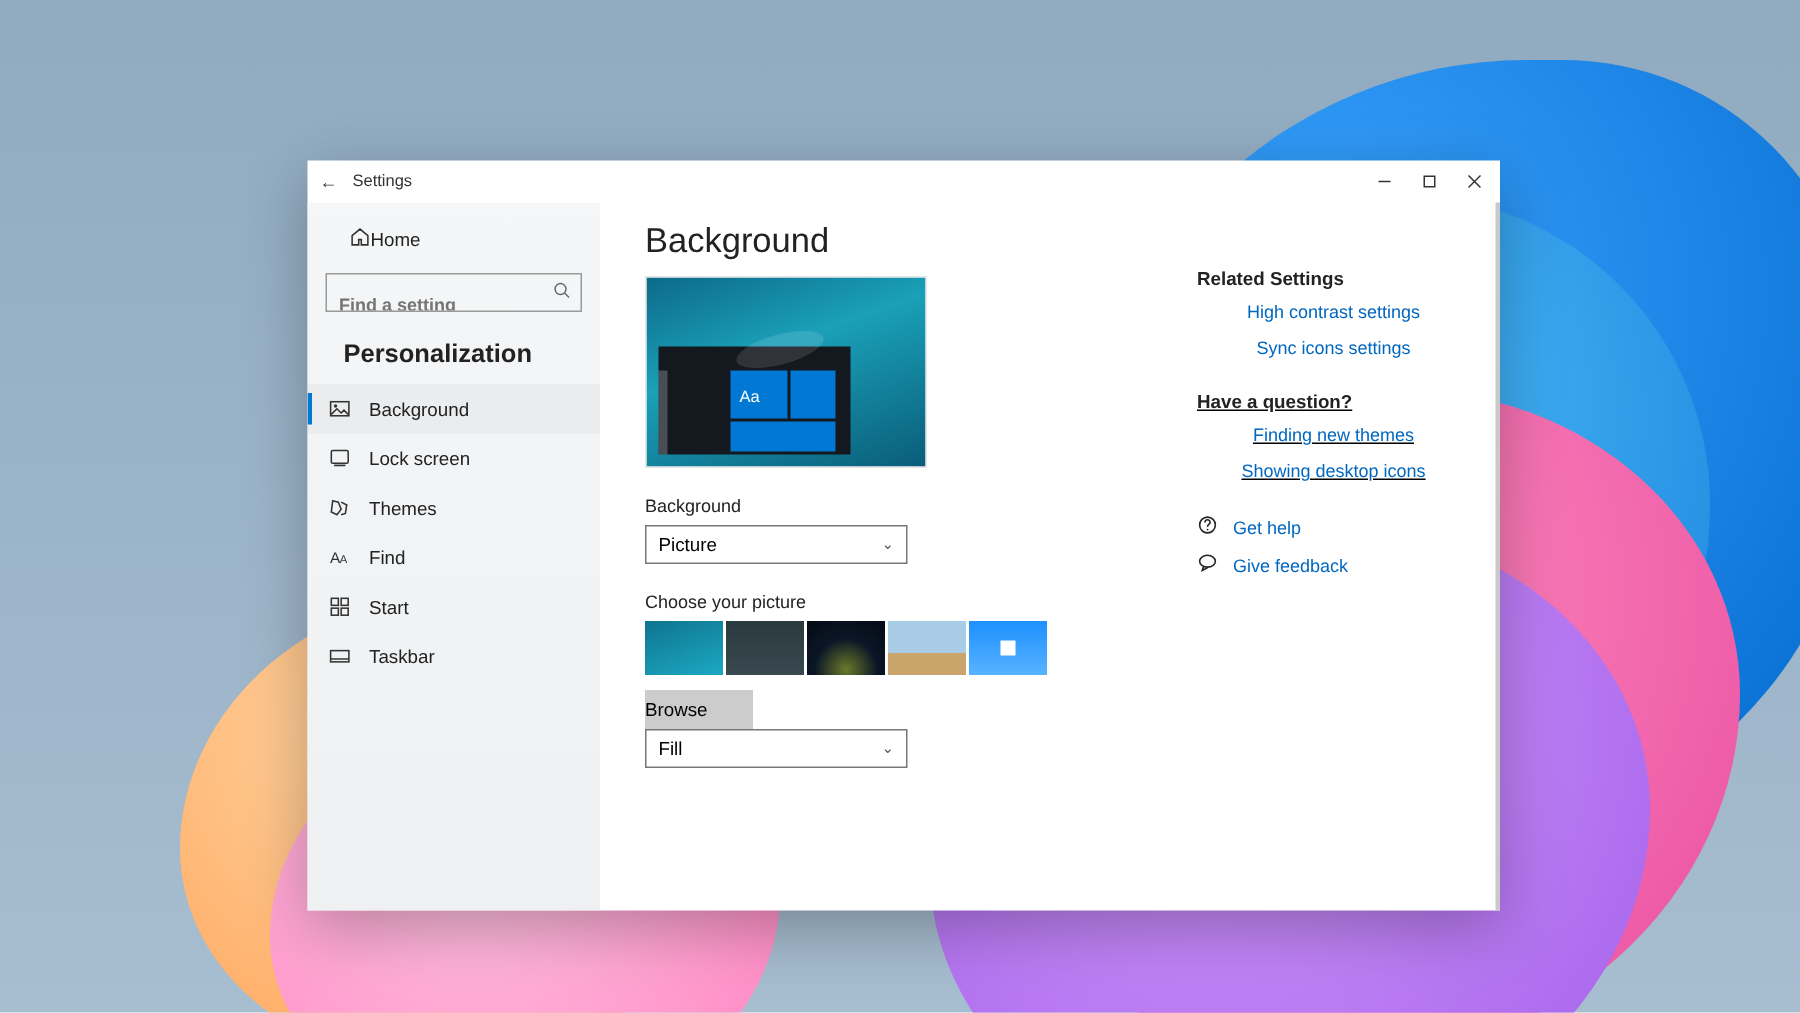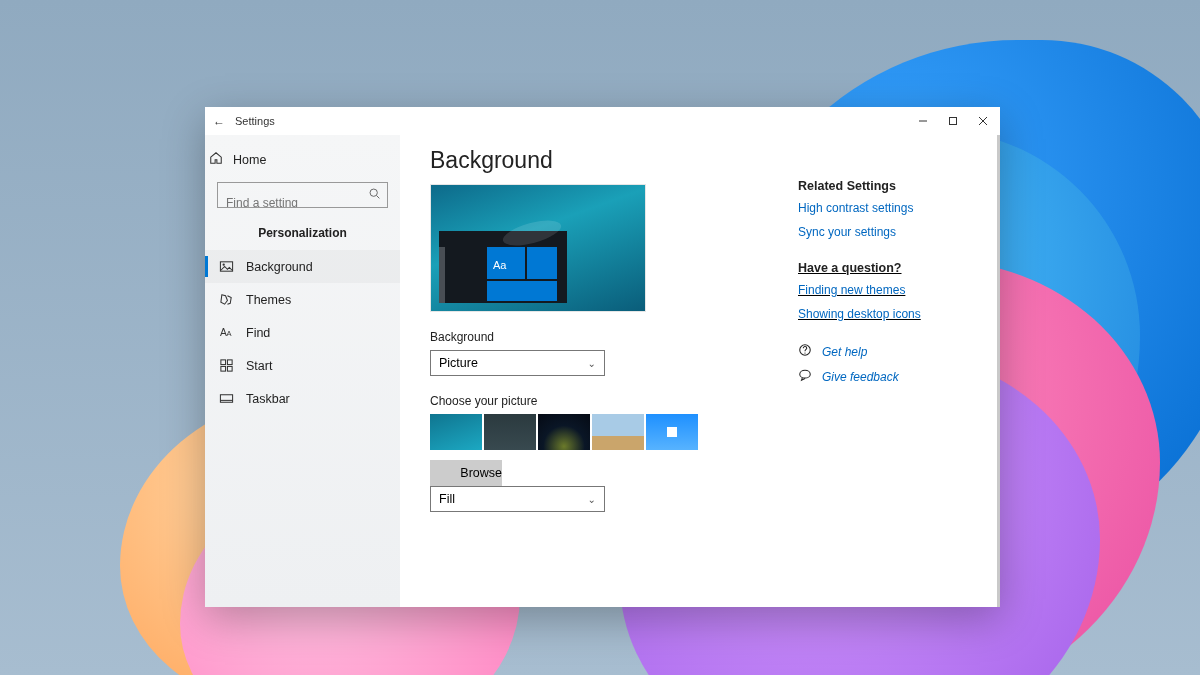--- a/index.html
+++ b/index.html
@@ -25,61 +25,61 @@
   .titlebar { height: 28px; display: flex; align-items: center; padding: 0 2px; font-size: 11px; color: #333; }
   .titlebar .back { width: 24px; text-align: center; font-size: 12px; cursor: default; }
   .titlebar .title { margin-left: 4px; }
   .winbtns { margin-left: auto; display: flex; }
   .winbtn { width: 30px; height: 28px; display: flex; align-items: center; justify-content: center; font-size: 10px; color: #333; }
   .winbtn svg { width: 10px; height: 10px; }
 
   .body { flex: 1; display: flex; overflow: hidden; }
   .sidebar { width: 195px; background: linear-gradient(180deg,#f5f6f7,#eef0f2); padding: 8px 0 0 0; font-size: 12.5px; color: #222; border-right: 0; position: relative; }
   .sidebar::after{content:"";position:absolute;inset:0;background:rgba(255,255,255,0);}
-  .home { display: flex; align-items: center; gap: 10px; padding: 8px 4px; }
+  .home { display: flex; align-items: center; gap: 0; padding: 8px 28px; }
   .home .icon { width: 14px; }
   .searchwrap { margin: 6px 12px 10px; position: relative; }
-  .search { width: 100%; height: 26px; border: 1px solid #999; background: #fff0; padding: 16px 26px 0 8px; font-size: 12px; color: #666; }
+  .search { width: 100%; height: 26px; border: 1px solid #999; background: #fff0; padding: 16px 26px 0 8px; font-size: 12px; color: #666; font-weight: bold; }
   .searchwrap .sicon { position: absolute; right: 7px; top: 5px; color: #666; }
-  .category { font-weight: 600; font-size: 12px; padding: 6px 7px 10px; text-align: center; }
+  .category { font-weight: 600; font-size: 17px; padding: 6px 24px 10px; }
   .navitem { display: flex; align-items: center; gap: 12px; padding: 9px 14px 9px 14px; position: relative; cursor: default; }
   .navitem .nicon { width: 15px; display:flex; align-items:center; justify-content:center; color:#333; }
   .navitem.active::before { content:""; position:absolute; left:0; top:6px; bottom:6px; width:3px; background:#0078d4; }
   .navitem.active { background: rgba(0,0,0,.03); }
 
   .main { flex: 1; display: flex; padding: 12px 20px 0 30px; overflow: hidden; }
   .content { flex: 1; }
   h1 { font-weight: 400; font-size: 23px; color: #222; margin-bottom: 10px; }
-  .preview { width: 216px; height: 128px; background: linear-gradient(160deg,#0d6a8a 0%, #1aa0b8 40%, #0a5d7a 100%); position: relative; overflow:hidden; border:1px solid #e6e6e6; }
+  .preview { width: 188px; height: 128px; background: linear-gradient(160deg,#0d6a8a 0%, #1aa0b8 40%, #0a5d7a 100%); position: relative; overflow:hidden; border:1px solid #e6e6e6; }
   .preview::after{content:"";position:absolute;left:40%;top:30%;width:30px;height:20px;background:rgba(255,255,255,.12);border-radius:50%;transform:rotate(-15deg) scale(2,1);} 
   .pv-taskbar{position:absolute;left:8px;bottom:8px;width:128px;height:72px;background:#14191f;}
   .pv-start{position:absolute;left:8px;bottom:8px;width:6px;height:56px;background:#e9eef3;opacity:.25;}
   .pv-tile{position:absolute;background:#0078d4;}
   .t1{left:56px;bottom:32px;width:38px;height:32px;}
   .t2{left:96px;bottom:32px;width:30px;height:32px;}
   .t3{left:56px;bottom:10px;width:70px;height:20px;}
   .t1txt{position:absolute;left:62px;bottom:40px;color:#fff;font-size:11px;}
   .lbl { font-size: 12px; color: #222; margin-top: 18px; margin-bottom: 6px; }
   .combo { width: 175px; height: 26px; border: 1px solid #777; display:flex; align-items:center; padding: 0 8px; font-size: 12.5px; justify-content: space-between; background:#fff; }
   .combo .chev { font-size: 10px; color:#555; }
   .thumbs { display:flex; gap:2px; margin-top:4px; }
   .thumb { width:52px; height:36px; }
   .th1{background:linear-gradient(160deg,#0f7590,#1ca8c2);}
   .th2{background:linear-gradient(180deg,#2b3a3f,#38494f);}
   .th3{background:radial-gradient(circle at 50% 90%,#6b7a2a 0%,#0a1626 50%,#050a14 100%);}
   .th4{background:linear-gradient(180deg,#a8cbe6 60%,#caa56b 60%);}
   .th5{background:linear-gradient(180deg,#1e90ff,#57b3ff);position:relative;}
   .th5::after{content:"";position:absolute;left:50%;top:50%;width:10px;height:10px;margin:-5px 0 0 -5px;background:#fff;}
-  .browse { margin-top:10px; width:72px; height:26px; background:#ccc; border:none; font-size:12.5px; text-align:right; }
+  .browse { margin-top:10px; width:72px; height:26px; background:#ccc; border:none; font-size:12.5px; text-align:left; }
 
   .right { width: 182px; padding-top: 32px; font-size: 12px; }
   .right h3 { font-size: 12.5px; font-weight: 600; color:#222; margin-bottom: 8px; }
-  .link { color:#0067c0; margin-bottom: 10px; display:block; cursor:default; }
+  .link { color:#0067c0; margin-bottom: 10px; display:block; cursor:default;text-align:center; }
   .right .group2 { margin-top: 22px; text-decoration: underline; }
-  .right .group3 { margin-top: 22px; font-style: italic; }
+  .right .group3 { margin-top: 22px; }
   .helprow { display:flex; align-items:center; gap:10px; margin-bottom:8px; }
   .helprow .hicon { width:14px; color:#222; }
 
   .scroll { position:absolute; right:0; top:28px; bottom:0; width:3px; background:#c9c9c9; }
 </style>
 </head>
 <body>
 
 <div class="petal p1"></div>
 <div class="petal p2"></div>
@@ -131,20 +131,29 @@
 
       <div class="navitem active">
         <span class="nicon">
             <svg width="15" height="15" viewBox="0 0 16 16">
               <rect x="1.5" y="3" width="13" height="10" fill="none" stroke="#333" stroke-width="1.1"></rect>
               <circle cx="5" cy="6" r="1.2" fill="#333"></circle>
               <path d="M2 12l4-4 3 3 2-2 3 3" fill="none" stroke="#333" stroke-width="1.1"></path>
             </svg>
           </span>
         <span>Background</span>
+      </div>
+      <div class="navitem">
+        <span class="nicon">
+            <svg width="15" height="15" viewBox="0 0 16 16">
+              <rect x="2" y="2.5" width="12" height="9" rx="1" fill="none" stroke="#333" stroke-width="1.1"></rect>
+              <rect x="4" y="12.5" width="8" height="1.2" fill="#333"></rect>
+            </svg>
+          </span>
+        <span>Lock screen</span>
       </div>
       <div class="navitem">
         <span class="nicon">
             <svg width="15" height="15" viewBox="0 0 16 16">
               <path d="M3 3l4 1 2 5-3 4-4-2 1-8z" fill="none" stroke="#333" stroke-width="1.1"></path>
               <path d="M9 4l4 2-1 6-3 1" fill="none" stroke="#333" stroke-width="1.1"></path>
             </svg>
           </span>
         <span>Themes</span>
       </div>
@@ -209,21 +218,21 @@
 
         <div class="combo">
           <span>Fill</span>
           <span class="chev">⌄</span>
         </div>
       </div>
 
       <div class="right">
         <h3>Related Settings</h3>
         <span class="link">High contrast settings</span>
-        <span class="link">Sync your settings</span>
+        <span class="link">Sync icons settings</span>
 
         <div class="group2">
           <h3>Have a question?</h3>
           <span class="link">Finding new themes</span>
           <span class="link">Showing desktop icons</span>
         </div>
 
         <div class="group3">
           <div class="helprow">
             <span class="hicon"><svg width="14" height="14" viewBox="0 0 16 16">

